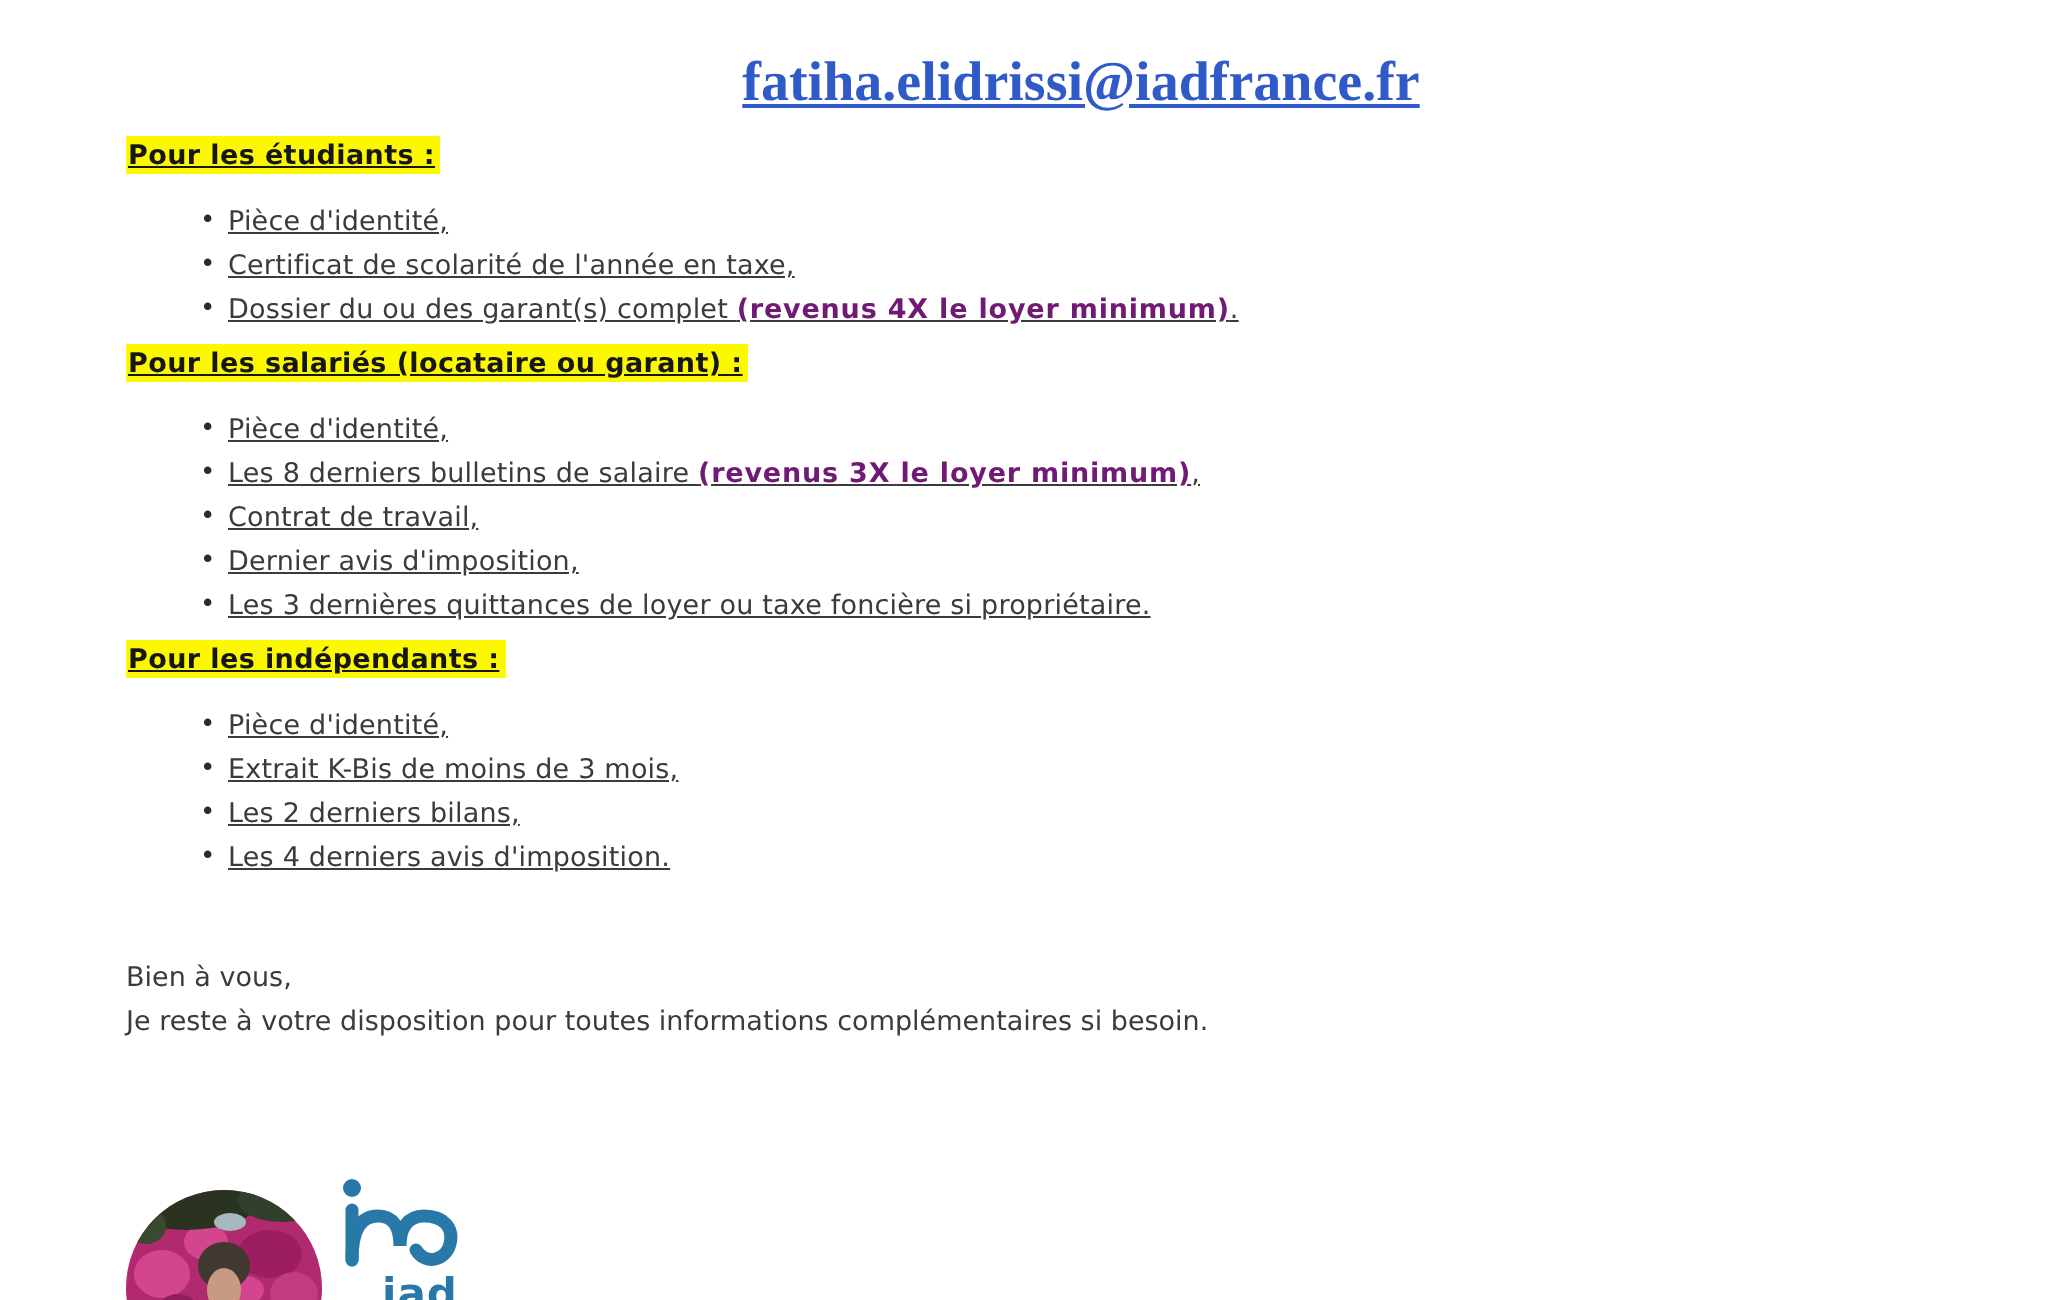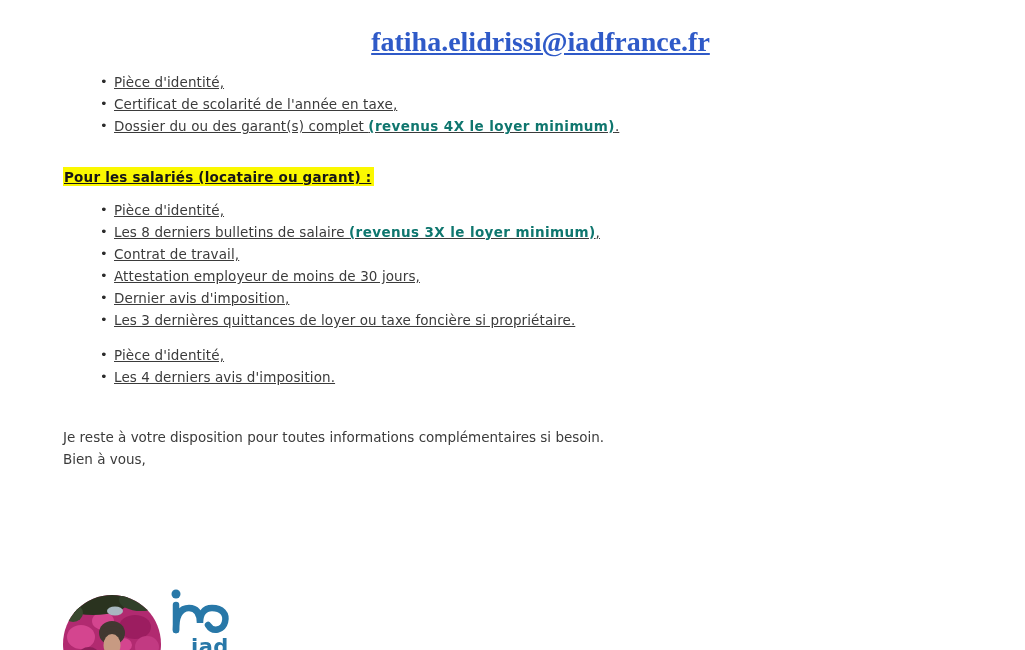--- a/index.html
+++ b/index.html
@@ -29,42 +29,42 @@
     display:inline-block;
     margin-top:10px;
     background:var(--highlight,#fbf800);
     color:#161616;
     font-weight:bold;
     font-size:13.5px;
     text-decoration:underline;
     padding:2px 3px 1px 1px;
     letter-spacing:0.2px;
   }
-  .section + .section .section-heading { margin-top:28px; }
+  .section + .section .section-heading { margin-top:4px; }
   ul.doc-list {
     list-style:none;
     margin:13px 0 2px 0;
     padding-left:37px;
     font-size:13.5px;
   }
   ul.doc-list li {
     position:relative;
     padding-left:14px;
     line-height:22px;
     letter-spacing:0.1px;
     text-decoration:underline;
   }
   ul.doc-list li::before {
     content:"•";
     position:absolute;
     left:0; top:0;
     color:#2b2b2b;
     font-size:13px;
   }
-  .b { font-weight:bold; color:#0f766e; letter-spacing:0.4px; }
+  .b { font-weight:bold; color:#701a75; letter-spacing:0.4px; }
   .closing { margin-top:38px; font-size:13.5px; line-height:22px; }
   .signature-row {
     position:absolute;
     left:63px; top:595px;
     display:flex;
     align-items:flex-start;
   }
   .avatar-photo {
     width:98px; height:98px;
     overflow:hidden;
@@ -87,42 +87,43 @@
 </style>
 </head>
 <body>
 
 <div class="title-wrap">
   <a class="email-title">fatiha.elidrissi@iadfrance.fr</a>
 </div>
 
 <div class="content">
   <div id="sections">
-      <div class="section"><ul class="doc-list">
+      <div class="section"><div class="section-heading">Pour les étudiants :</div><ul class="doc-list">
           <li><span>Pièce d'identité,</span></li>
           <li><span>Certificat de scolarité de l'année en taxe,</span></li>
           <li><span>Dossier du ou des garant(s) complet </span><span class="b">(revenus 4X le loyer minimum)</span><span>.</span></li>
         </ul></div>
       <div class="section"><div class="section-heading">Pour les salariés (locataire ou garant) :</div><ul class="doc-list">
           <li><span>Pièce d'identité,</span></li>
           <li><span>Les 8 derniers bulletins de salaire </span><span class="b">(revenus 3X le loyer minimum)</span><span>,</span></li>
           <li><span>Contrat de travail,</span></li>
-          <li><span>Attestation employeur de moins de 30 jours,</span></li>
           <li><span>Dernier avis d'imposition,</span></li>
           <li><span>Les 3 dernières quittances de loyer ou taxe foncière si propriétaire.</span></li>
         </ul></div>
-      <div class="section"><ul class="doc-list">
+      <div class="section"><div class="section-heading">Pour les indépendants :</div><ul class="doc-list">
           <li><span>Pièce d'identité,</span></li>
+          <li><span>Extrait K-Bis de moins de 3 mois,</span></li>
+          <li><span>Les 2 derniers bilans,</span></li>
           <li><span>Les 4 derniers avis d'imposition.</span></li>
         </ul></div>
     </div>
 
   <div class="closing">
+    <div>Bien à vous,</div>
     <div>Je reste à votre disposition pour toutes informations complémentaires si besoin.</div>
-    <div>Bien à vous,</div>
   </div>
 </div>
 
 <div class="signature-row">
   <div class="avatar-photo">
     <svg width="98" height="98" viewBox="0 0 98 98">
       <defs>
         <clipPath id="avclip">
             <circle cx="49" cy="49" r="49"></circle>
           </clipPath>

